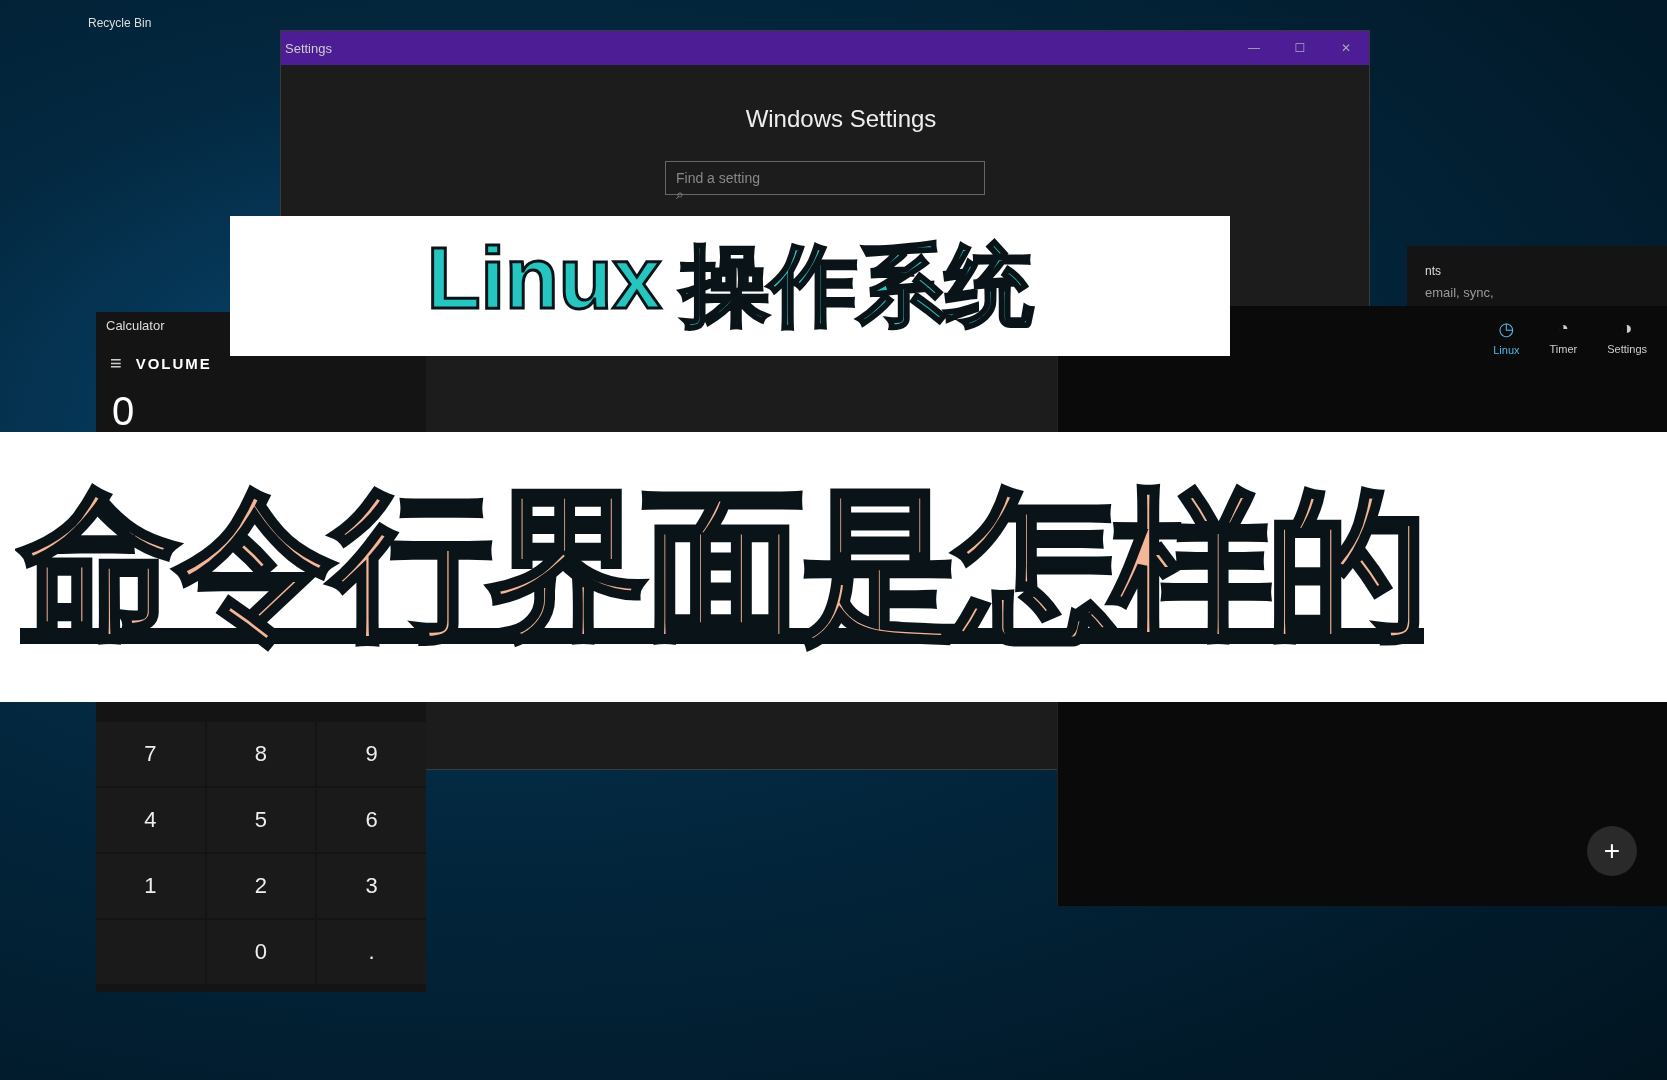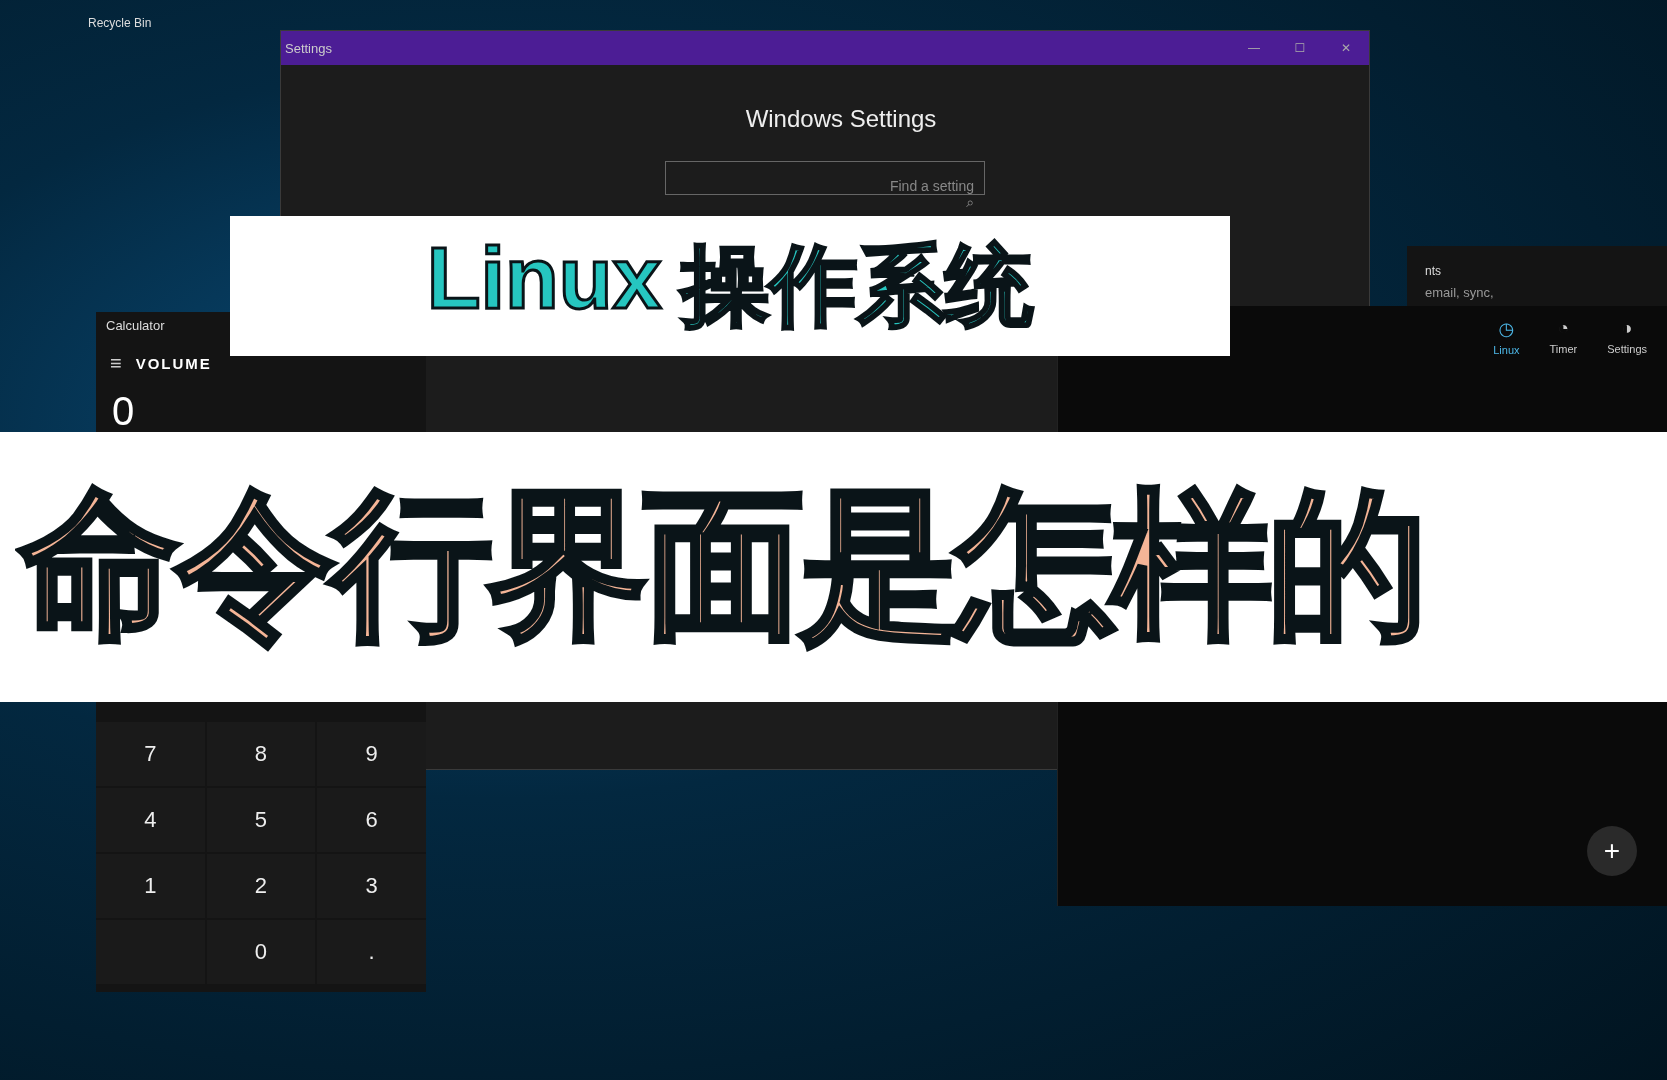--- a/index.html
+++ b/index.html
@@ -53,23 +53,23 @@
     color: #eee;
     margin-bottom: 28px;
     padding-left: 32px;
   }
   .settings-search {
     width: 320px;
     height: 34px;
     margin: 0 auto;
     border: 1px solid #666;
     display: flex;
-    align-items: flex-end;
+    align-items: flex-start;
     justify-content: space-between;
-    padding: 16px 10px;
+    padding: 8px 10px;
     color: #888;
     font-size: 14px;
     background: #1c1c1c;
     flex-direction: column;
   }
   .settings-search-icon { font-size: 14px; color: #888; }
   
   .accounts-panel {
     position: absolute;
     top: 246px;
@@ -205,20 +205,21 @@
     -webkit-text-stroke: 3px #0a1418;
   }
   .title-line2 {
     font-size: 160px;
     font-weight: 900;
     color: #f5b597;
     -webkit-text-stroke: 5px #0a1418;
     white-space: nowrap;
     letter-spacing: -4px;
     filter: blur(0.3px);
+    text-decoration: underline;
   }
   
   .desktop-icon {
     position: absolute;
     top: 16px;
     left: 40px;
     color: #ddd;
     font-size: 12px;
     text-align: center;
     margin-left: 48px;

